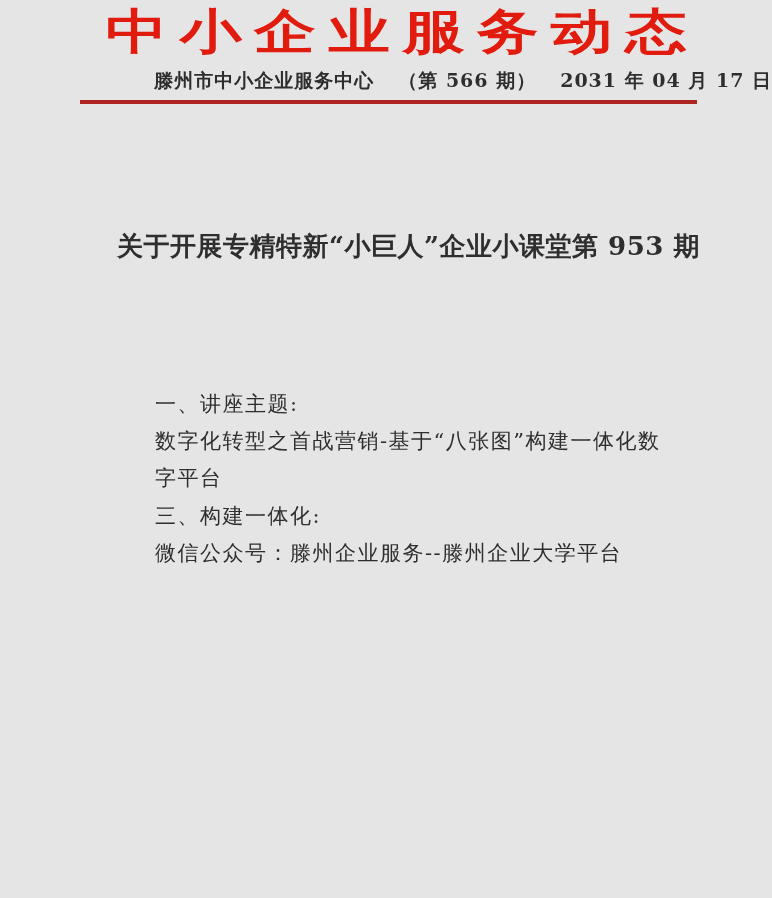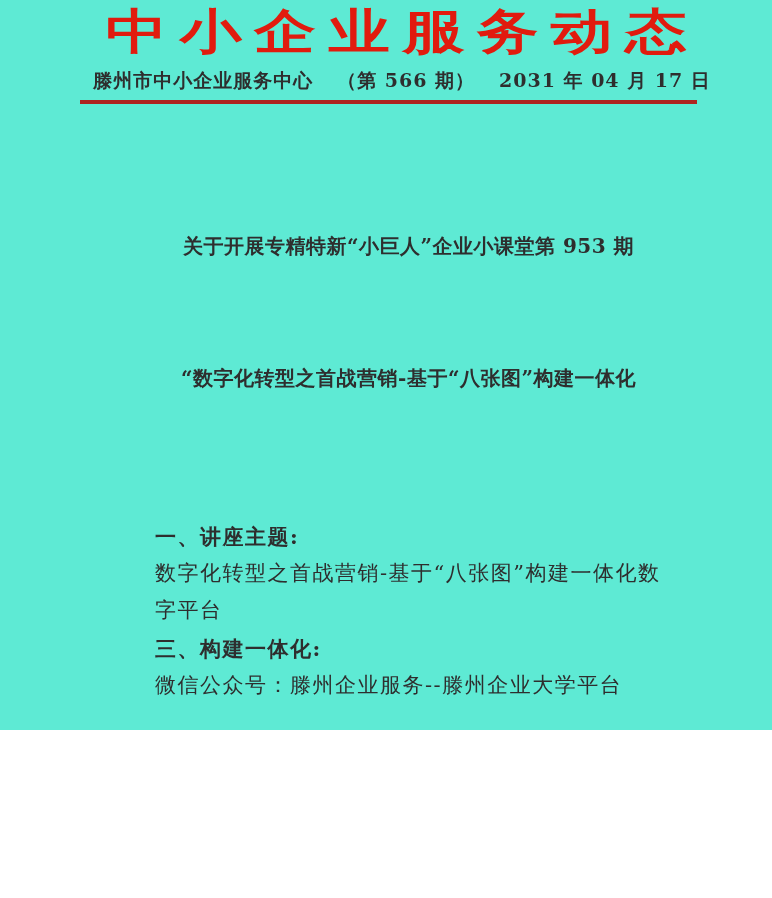--- a/index.html
+++ b/index.html
@@ -1,21 +1,21 @@
 <!DOCTYPE html>
 <html><head>
 <meta charset="utf-8">
 <style>
   * { margin:0; padding:0; box-sizing:border-box; }
   html, body { background:#ffffff; }
   .page {
     position:relative;
-    width:772px; height:730px;
+    width:772px; height:898px;
     margin:0 auto;
-    background:#5eead4;
+    background:#e5e5e5;
     overflow:hidden;
     font-family:"DejaVu Serif","Liberation Serif",serif;
     color:#2e2e2e;
   }
   
   .masthead {
     margin-top:6px;
     padding-left:26px;
     text-align:center;
     font-family:"DejaVu Sans","Liberation Sans",sans-serif;
@@ -24,75 +24,74 @@
     line-height:50px;
     letter-spacing:10px;
     transform:scaleX(1.28);
     transform-origin:50% 50%;
     white-space:pre;
   }
   .masthead-sub {
     margin-top:13px;
     padding-left:32px;
     display:flex;
-    justify-content:center;
+    justify-content:flex-end;
     gap:24px;
     font-weight:700;
     font-size:19px;
     line-height:22px;
     letter-spacing:1px;
     white-space:pre;
   }
   .rule {
     margin-top:9px;
     margin-left:80px;
     width:617px;
     height:4px;
   }
   
   .doc-title {
     margin-top:32px;
     text-align:center;
     font-weight:700;
-    font-size:20px;
+    font-size:26px;
     line-height:44px;
     letter-spacing:0.5px;
     white-space:pre;
     padding-left:45px;
   }
   
   .body-block {
     margin-top:30px;
     padding-left:113px;
     font-size:21px;
     line-height:37.2px;
     letter-spacing:1.5px;
   }
   .ln { white-space:pre; }
-  .ln.h   { font-weight:700; padding-left:42px; }  
+  .ln.h   { font-weight:400; padding-left:42px; }  
   .ln.t   { padding-left:42px; }                   
 </style>
 </head>
 <body>
 
 <div class="page">
 
   <div class="masthead" style="color: rgb(225, 27, 14);">中小企业服务动态</div>
 
   <div class="masthead-sub">
     <span>滕州市中小企业服务中心</span>
     <span>（第 566 期）</span>
     <span>2031 年 04 月 17 日</span>
   </div>
 
   <div class="rule" style="background-color: rgb(174, 36, 32);"></div>
 
   <div class="doc-title">
     <div>关于开展专精特新“小巨人”企业小课堂第 953 期</div>
-    <div>“数字化转型之首战营销-基于“八张图”构建一体化</div>
   </div>
 
   <div class="body-block">
     <div class="ln h">一、讲座主题:</div>
     <div class="ln t">数字化转型之首战营销-基于“八张图”构建一体化数</div>
     <div class="ln t">字平台</div>
     <div class="ln h">三、构建一体化:</div>
     <div class="ln t">微信公众号：滕州企业服务--滕州企业大学平台</div>
 
   </div>

